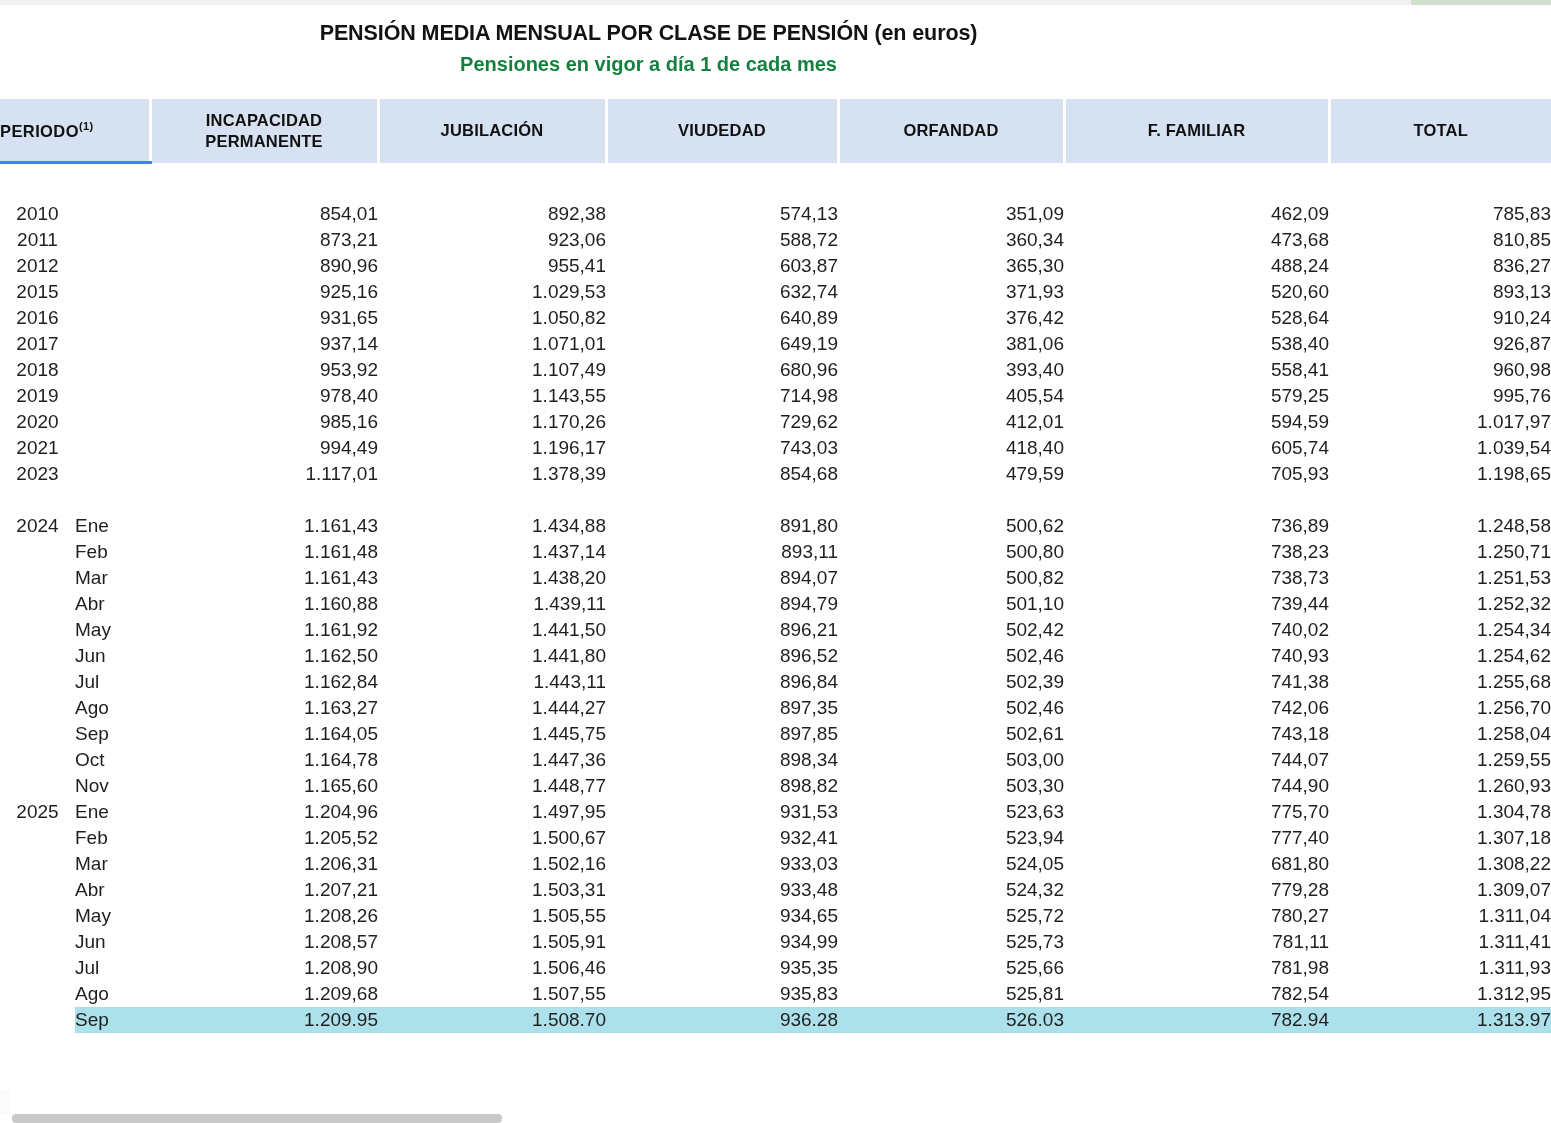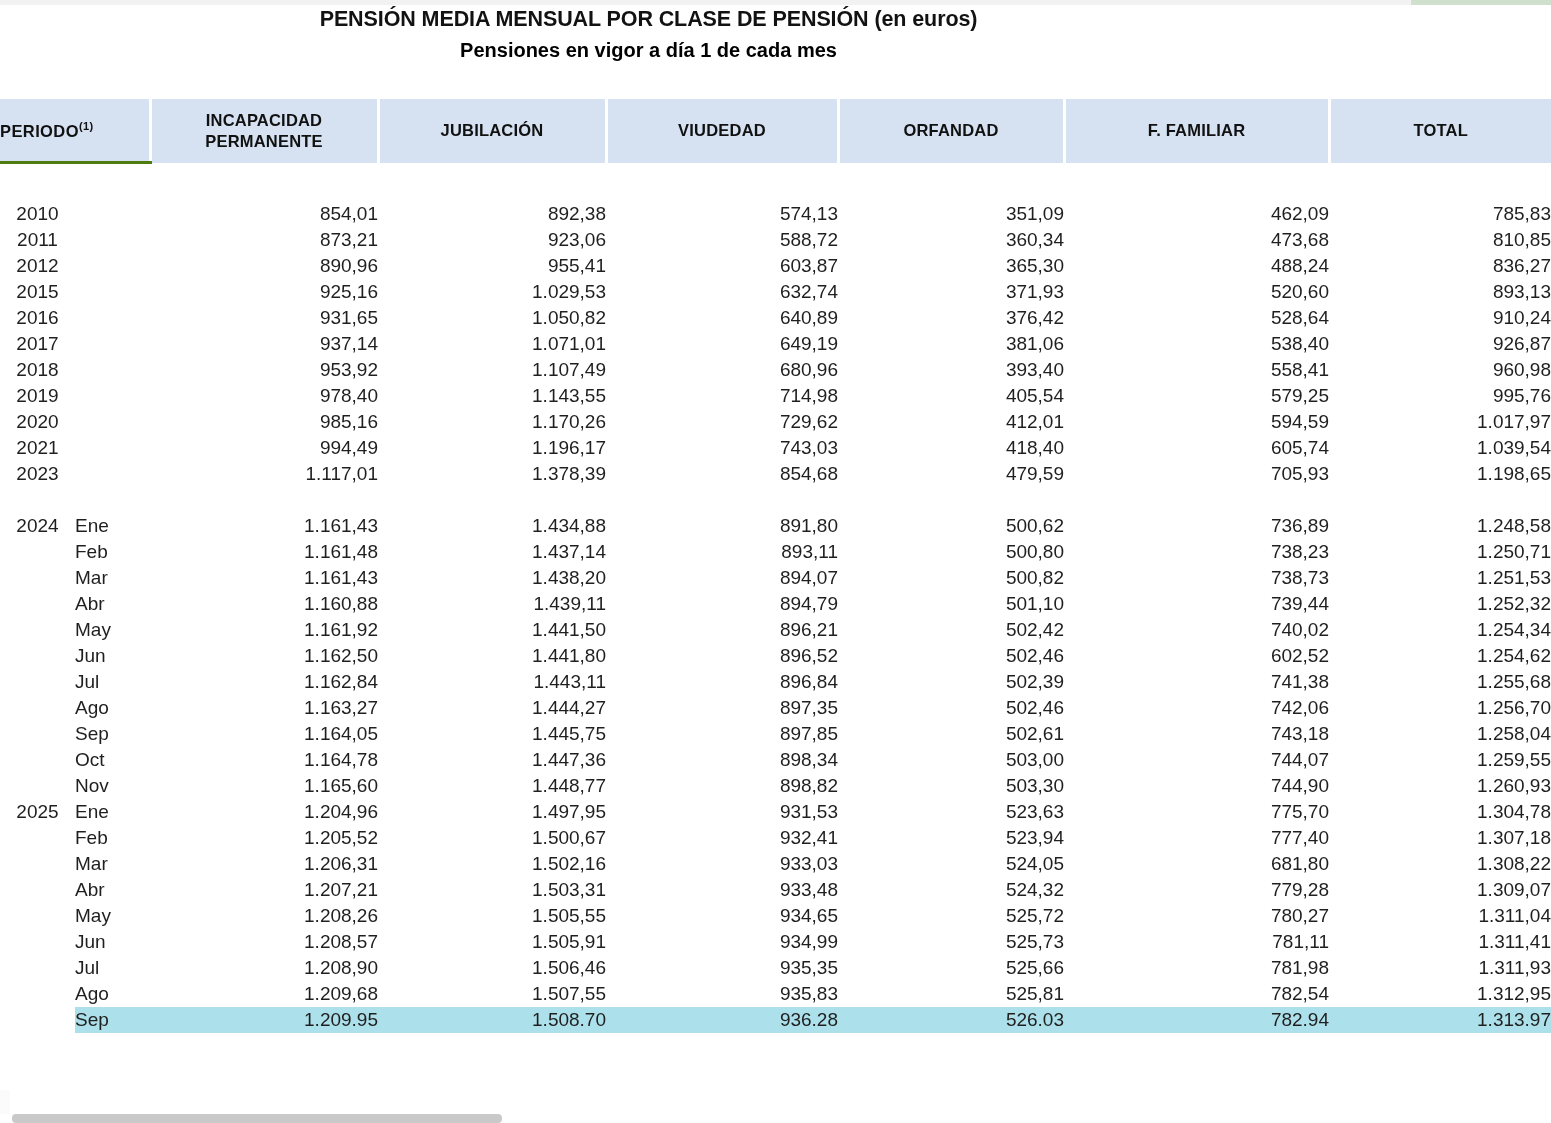--- a/index.html
+++ b/index.html
@@ -40,37 +40,37 @@
     top: 5px;
     left: 0;
     width: 1551px;
     height: 3px;
     background: #ffffff;
   }
 
   
   #title-block {
     position: absolute;
-    top: 4px;
+    top: 18px;
     left: 0;
     width: 1297px;
     text-align: center;
   }
   .doc-title {
     font-size: 21.5px;
     font-weight: bold;
     letter-spacing: -0.1px;
     line-height: 30px;
     color: #121212;
   }
   .doc-subtitle {
     font-size: 20px;
     font-weight: bold;
     line-height: 32px;
-    color: #000000;
+    color: #15803d;
   }
 
   
   #pension-table {
     position: absolute;
     top: 99px;
     left: 0;
     width: 1551px;
     border-collapse: collapse;
     table-layout: fixed;
@@ -87,21 +87,21 @@
     height: 62px;
     vertical-align: middle;
     font-size: 16.5px;
     font-weight: bold;
     letter-spacing: 0.2px;
     color: #111111;
   }
   thead th.th-periodo {
     text-align: left;
     padding-left: 16px;
-    border-bottom: 3px solid #4d7c0f;
+    border-bottom: 3px solid #3b82f6;
     letter-spacing: 0.4px;
   }
   thead th.th-num {
     text-align: center;
   }
   thead th:last-child {
     border-right: none;
   }
   .sup-note {
     font-size: 11px;
@@ -390,21 +390,21 @@
         <td class="c-val">740,02</td>
         <td class="c-val c-total">1.254,34</td>
       </tr>
       <tr class="data-row">
         <td class="c-year"></td>
         <td class="c-month">Jun</td>
         <td class="c-val">1.162,50</td>
         <td class="c-val">1.441,80</td>
         <td class="c-val">896,52</td>
         <td class="c-val">502,46</td>
-        <td class="c-val">602,52</td>
+        <td class="c-val">740,93</td>
         <td class="c-val c-total">1.254,62</td>
       </tr>
       <tr class="data-row">
         <td class="c-year"></td>
         <td class="c-month">Jul</td>
         <td class="c-val">1.162,84</td>
         <td class="c-val">1.443,11</td>
         <td class="c-val">896,84</td>
         <td class="c-val">502,39</td>
         <td class="c-val">741,38</td>

